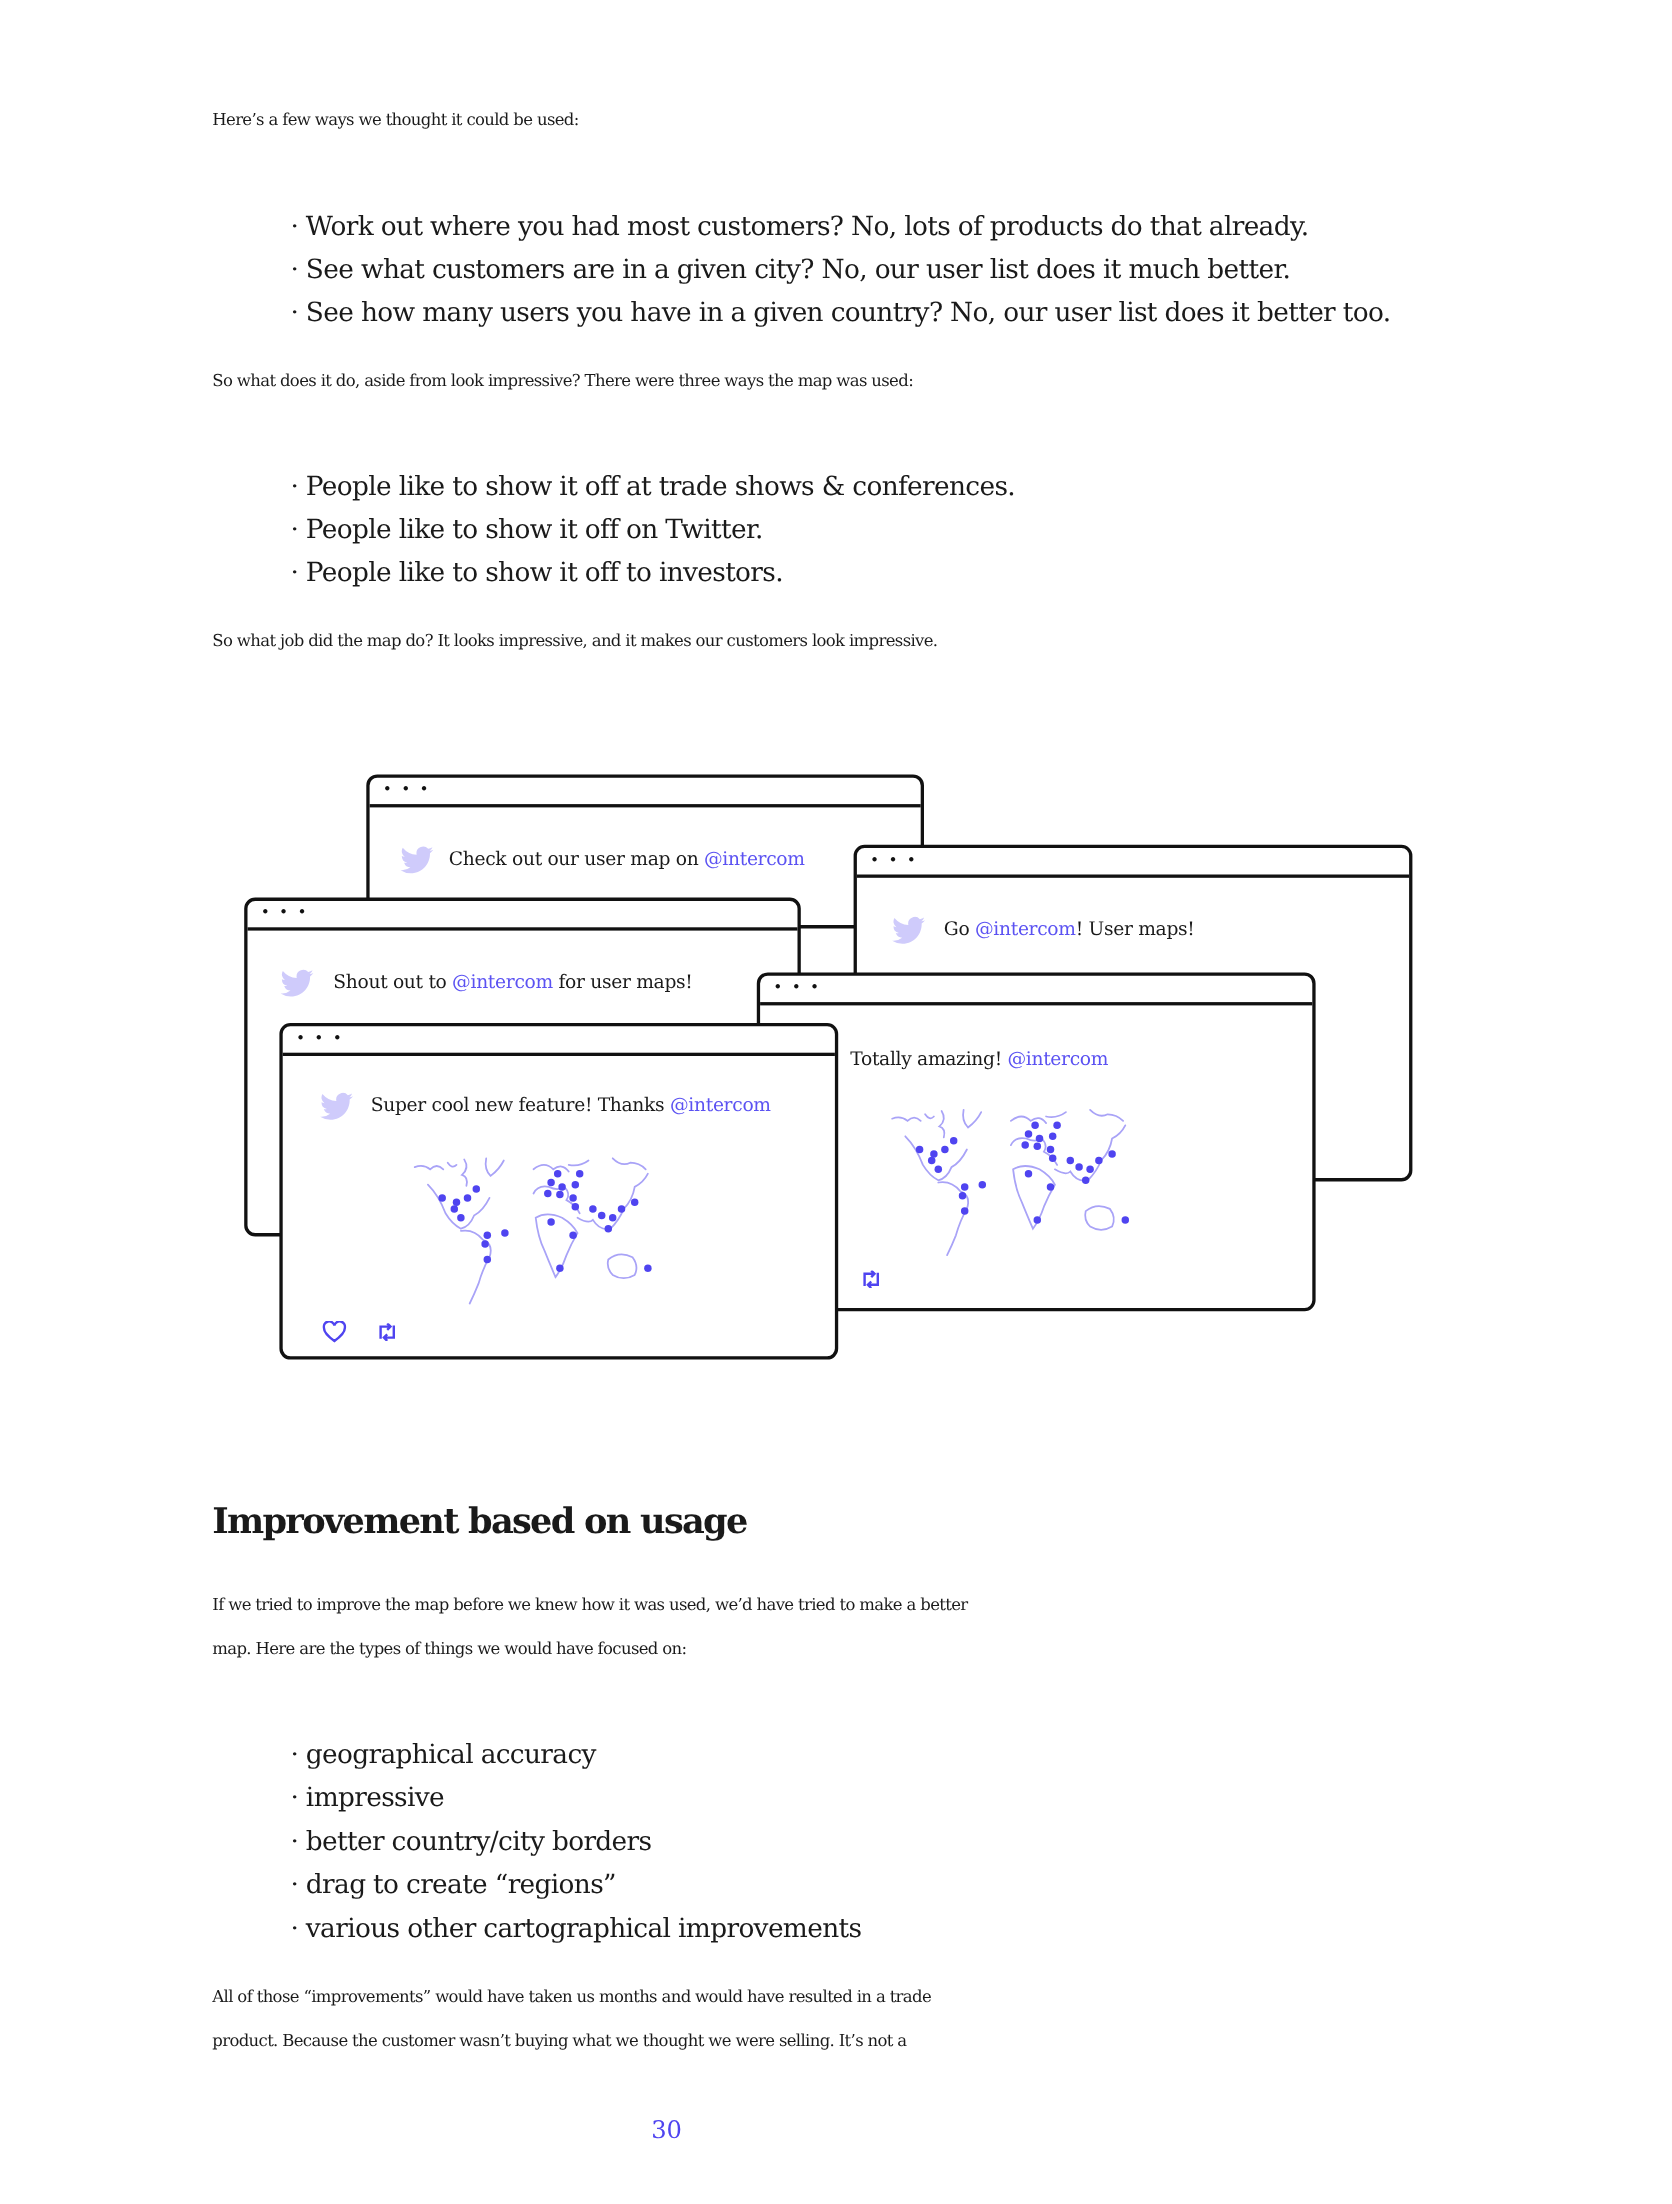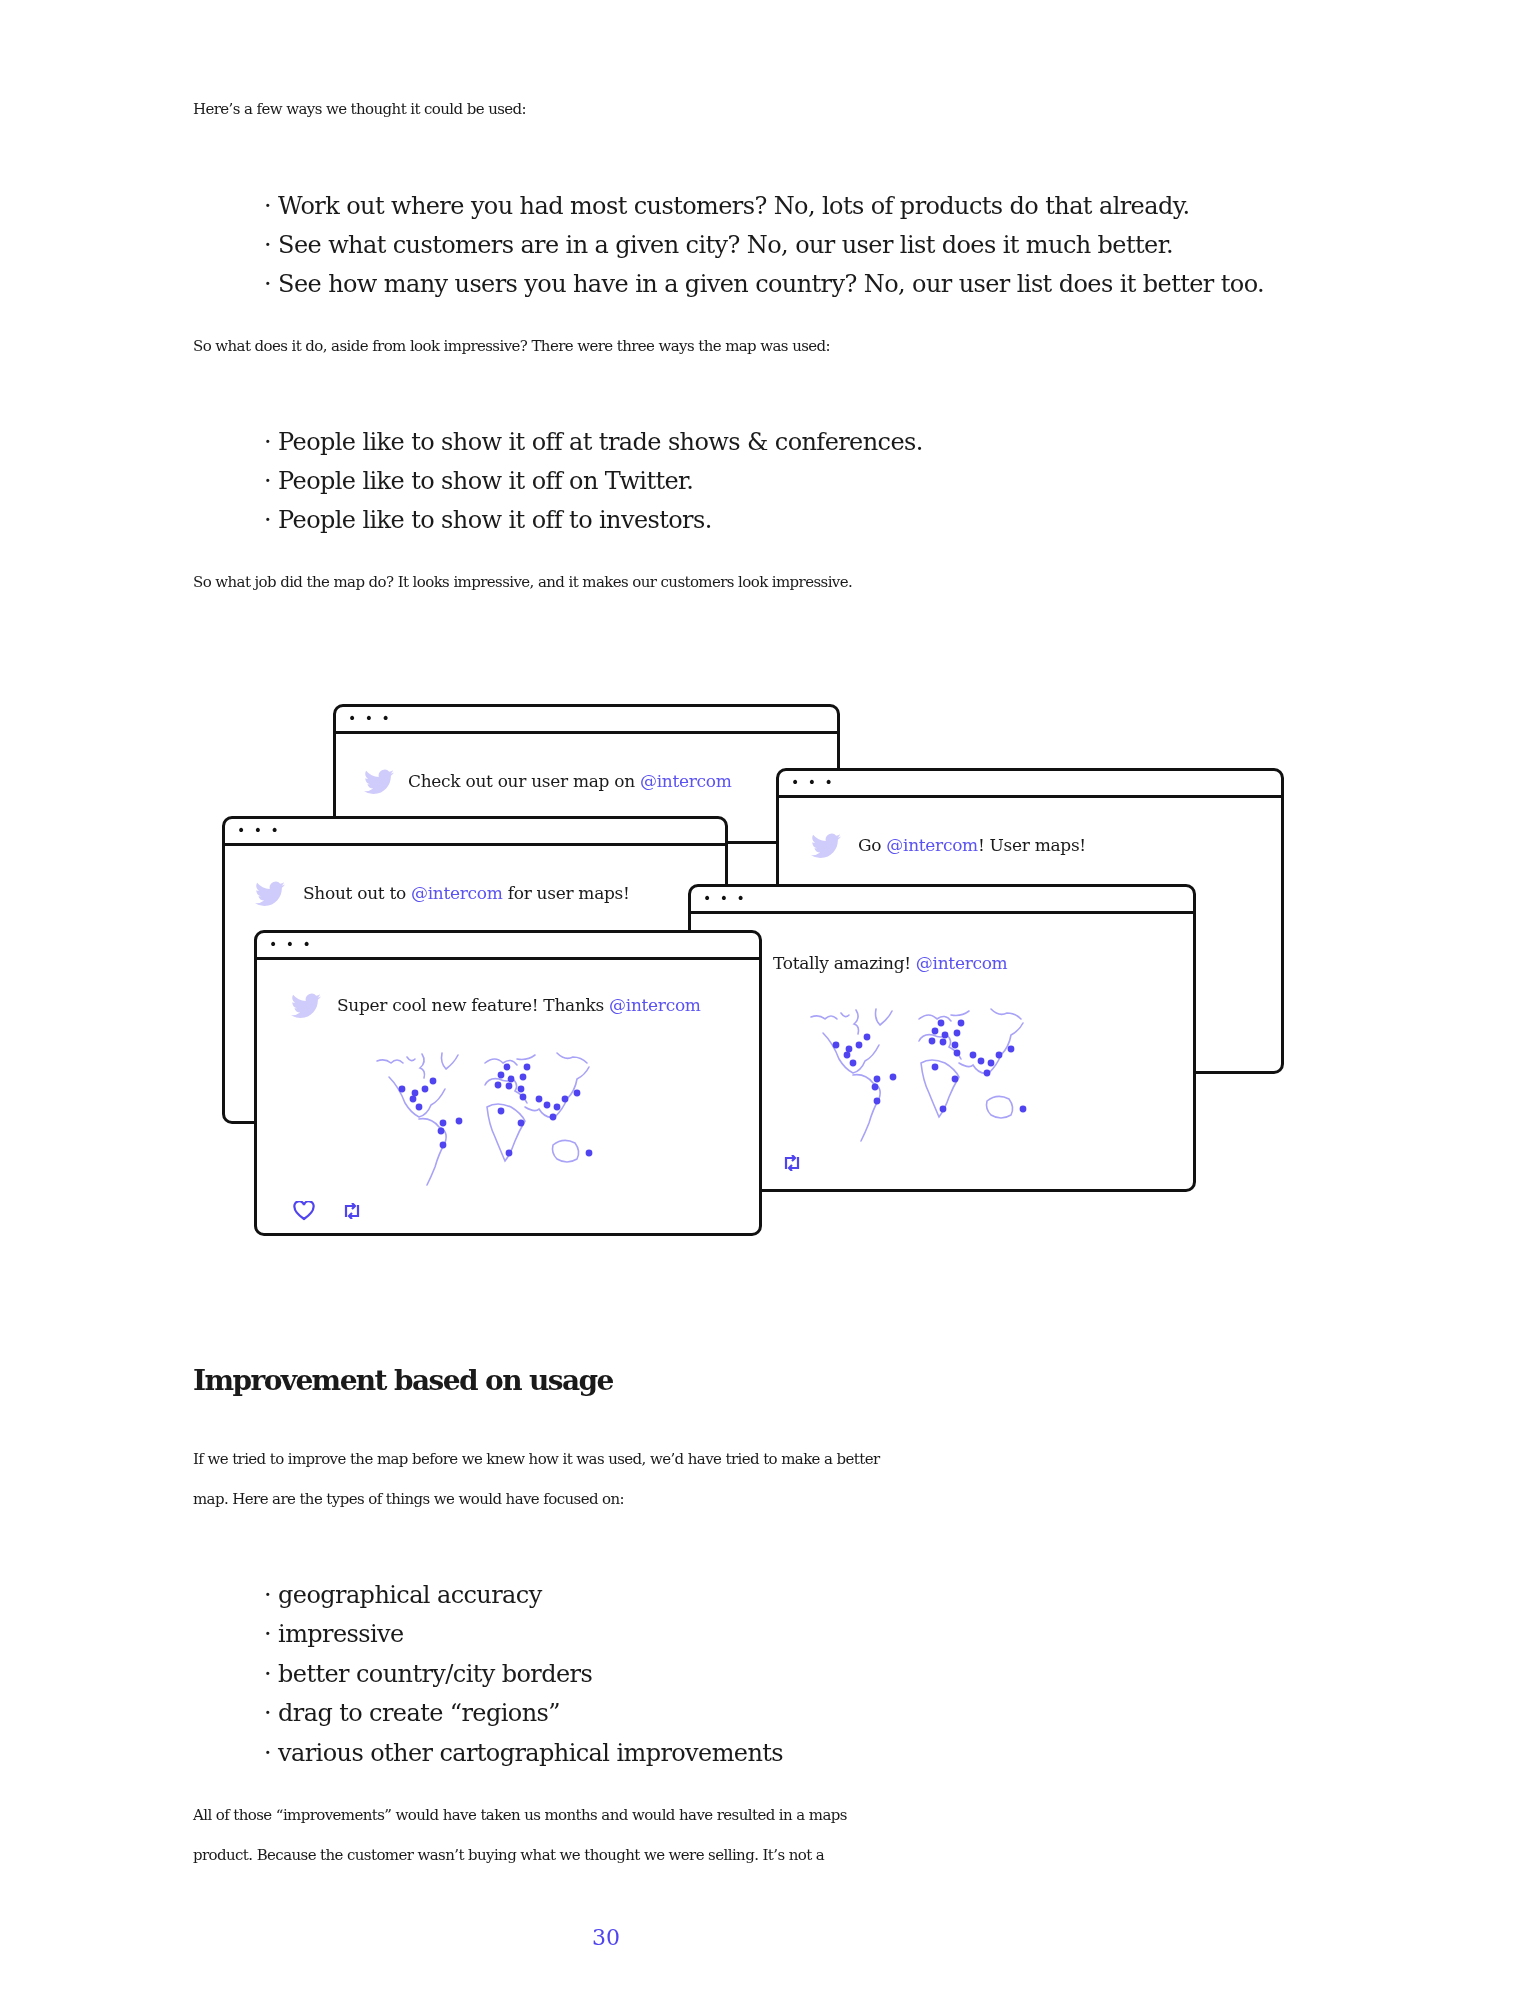--- a/index.html
+++ b/index.html
@@ -1,20 +1,20 @@
 <!DOCTYPE html>
 <html><head>
 <meta charset="utf-8">
 <style>
   html, body { margin:0; padding:0; background:#ffffff; }
   body { width:1520px; height:2004px; position:relative; overflow:hidden;
          font-family:"DejaVu Serif", "Liberation Serif", serif; color:#1a1a1a; }
   .p { position:absolute; left:193px; font-size:15px; letter-spacing:-0.6px; white-space:nowrap; margin:0; }
   .li { position:absolute; left:252px; font-size:24px; letter-spacing:-0.6px; white-space:nowrap; margin:12px; }
-  .h2 { position:absolute; left:193px; top:1364px; font-size:28px; font-weight:bold; letter-spacing:-1.6px; margin:0; }
+  .h2 { position:absolute; left:193px; top:1364px; font-size:32px; font-weight:bold; letter-spacing:-1.6px; margin:0; }
   .pagenum { position:absolute; left:0; width:1212px; text-align:center; top:1925px; font-size:22px; color:#4f44f0; }
   .win { position:absolute; background:#fff; border:3px solid #111; border-radius:10px; box-sizing:border-box; }
   .win .bar { position:absolute; left:0; right:0; top:0; height:24px; border-bottom:3px solid #111; }
   .win .dots { position:absolute; left:12px; top:4px; font-size:14px; letter-spacing:2px; color:#111; font-family:"DejaVu Sans", sans-serif; line-height:14px; }
   .tweet { position:absolute; font-size:17px; letter-spacing:-0.3px; white-space:nowrap; color:#1a1a1a; }
   .mention { color:#5b52f2; }
   .bird { position:absolute; width:30px; height:26px; }
   .map { position:absolute; }
   .icon-small { position:absolute; }
 </style>
@@ -176,16 +176,16 @@
 
 <p class="p" style="top:1450px">If we tried to improve the map before we knew how it was used, we’d have tried to make a better</p>
 <p class="p" style="top:1490px">map. Here are the types of things we would have focused on:</p>
 
 <p class="li" style="top:1569px">· geographical accuracy</p>
 <p class="li" style="top:1608px">· impressive</p>
 <p class="li" style="top:1648px">· better country/city borders</p>
 <p class="li" style="top:1687px">· drag to create “regions”</p>
 <p class="li" style="top:1727px">· various other cartographical improvements</p>
 
-<p class="p" style="top:1806px">All of those “improvements” would have taken us months and would have resulted in a maps</p>
+<p class="p" style="top:1806px">All of those “improvements” would have taken us months and would have resulted in a trade</p>
 <p class="p" style="top:1846px">product. Because the customer wasn’t buying what we thought we were selling. It’s not a</p>
 
 <div class="pagenum">30</div>
 
 </body></html>

